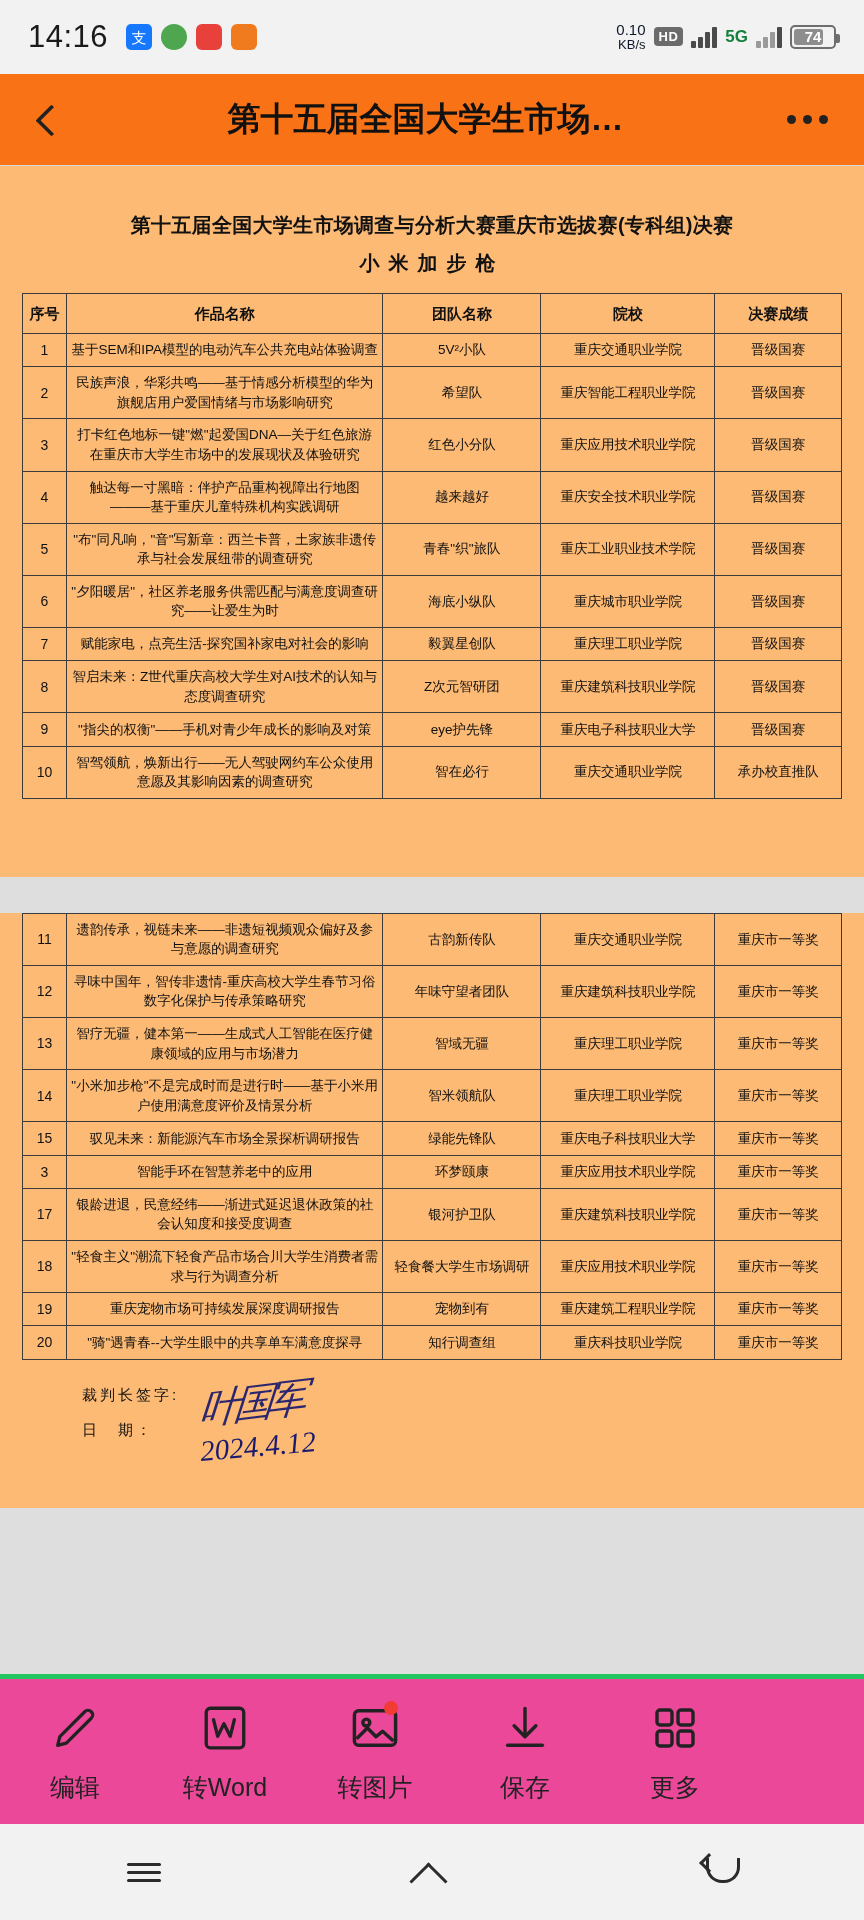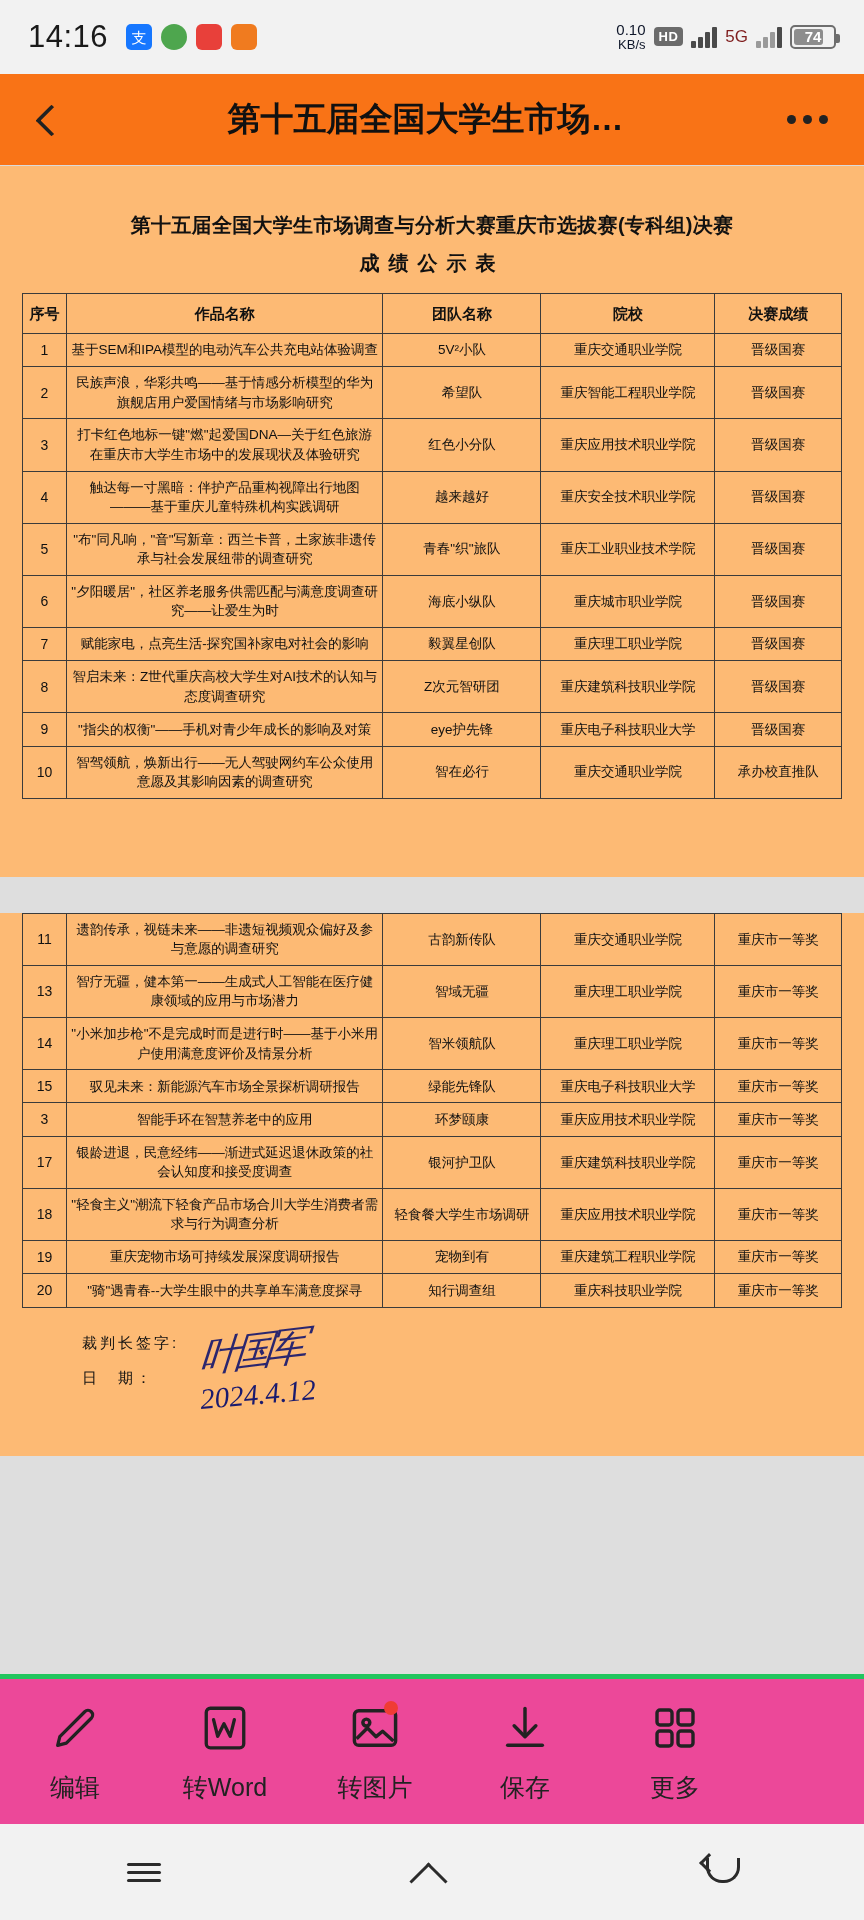--- a/index.html
+++ b/index.html
@@ -63,21 +63,21 @@
     color: #0f172a;
   }
   .kbs .v { font-size: 15px; display: block; }
   .kbs .u { font-size: 13px; display: block; }
   .badge-hd {
     background: #6b6b6b; color: #fff;
     font-size: 13px; font-weight: bold;
     padding: 2px 5px; border-radius: 4px;
     letter-spacing: 0.5px;
   }
-  .net-label { font-size: 17px; color: #7f1d1d; font-weight: 400; }
+  .net-label { font-size: 17px; color: #15803d; font-weight: 700; }
   .bars { display: flex; align-items: flex-end; gap: 2px; height: 22px; }
   .bars i { display:block; width: 5px; background: #4a4a4a; border-radius: 1px; }
   .bars i:nth-child(1){height:7px}
   .bars i:nth-child(2){height:11px}
   .bars i:nth-child(3){height:16px}
   .bars i:nth-child(4){height:21px}
   .bars.dim i { background: #9a9a9a; }
   .bars.dim i:nth-child(4){ background:#4a4a4a }
   .battery {
     display:flex; align-items:center;
@@ -350,21 +350,21 @@
         <i></i>
         <i></i>
         <i></i>
       </div>
   </div>
 
   <div class="docarea">
 
     <div class="page page1">
       <div class="doc-h1">第十五届全国大学生市场调查与分析大赛重庆市选拔赛(专科组)决赛</div>
-      <div class="doc-h2">成绩公示表</div>
+      <div class="doc-h2">小米加步枪</div>
 
       <table class="grades">
         <colgroup>
           <col class="w-no">
             <col class="w-title">
             <col class="w-team">
             <col class="w-school">
             <col class="w-result">
         </colgroup>
         <thead>
@@ -464,20 +464,27 @@
         </colgroup>
         <tbody id="tbody2">
             <tr>
               <td class="c-no">11</td>
               <td class="c-title">遗韵传承，视链未来——非遗短视频观众偏好及参与意愿的调查研究</td>
               <td class="">古韵新传队</td>
               <td class="">重庆交通职业学院</td>
               <td class="">重庆市一等奖</td>
             </tr>
             <tr>
+              <td class="c-no">12</td>
+              <td class="c-title">寻味中国年，智传非遗情-重庆高校大学生春节习俗数字化保护与传承策略研究</td>
+              <td class="">年味守望者团队</td>
+              <td class="">重庆建筑科技职业学院</td>
+              <td class="">重庆市一等奖</td>
+            </tr>
+            <tr>
               <td class="c-no">13</td>
               <td class="c-title">智疗无疆，健本第一——生成式人工智能在医疗健康领域的应用与市场潜力</td>
               <td class="">智域无疆</td>
               <td class="">重庆理工职业学院</td>
               <td class="">重庆市一等奖</td>
             </tr>
             <tr>
               <td class="c-no">14</td>
               <td class="c-title">"小米加步枪"不是完成时而是进行时——基于小米用户使用满意度评价及情景分析</td>
               <td class="">智米领航队</td>

